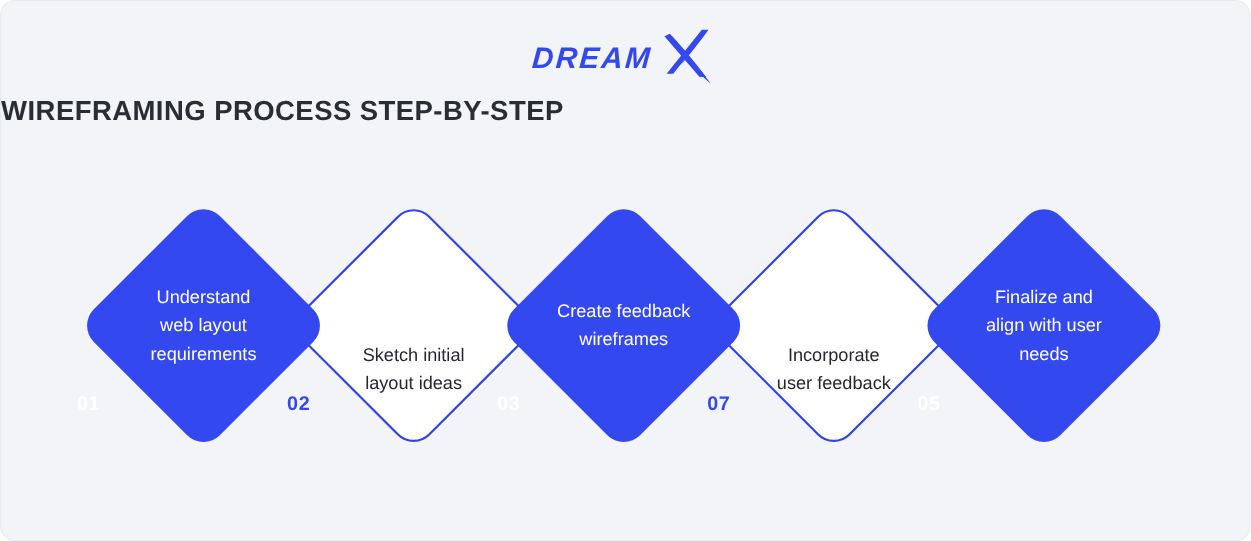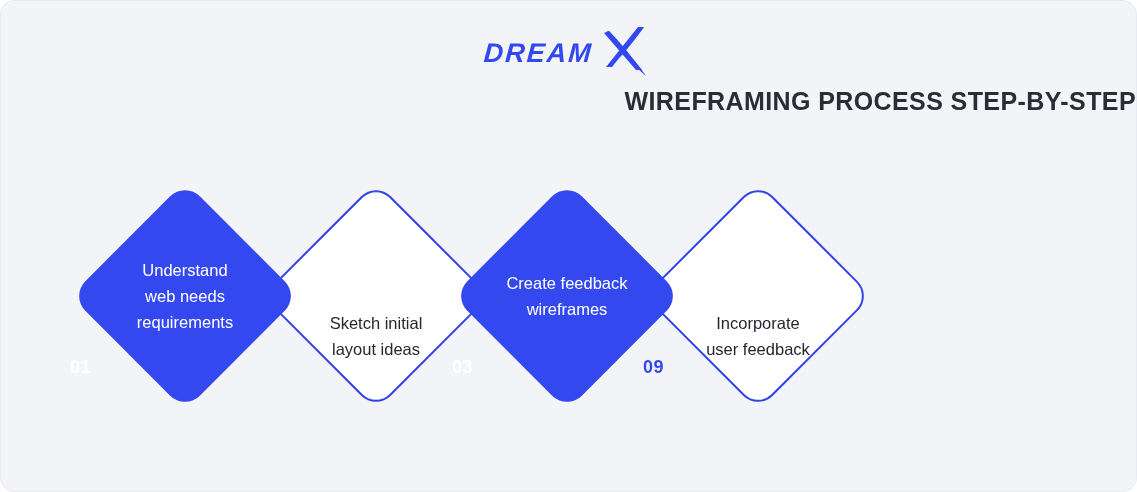--- a/index.html
+++ b/index.html
@@ -39,21 +39,21 @@
   }
   .logo-x {
     width: 58px;
     height: 54px;
     margin-left: 2px;
   }
   .title {
     position: absolute;
     top: 86px;
     left: 0; right: 0;
-    text-align: right;
+    text-align: left;
     font-size: 25px;
     font-weight: 700;
     letter-spacing: 0.4px;
     color: #2B2D35;
   }
 
   
   .flow {
     position: absolute;
     left: 0; top: 0;
@@ -131,39 +131,47 @@
   </div>
 
   <div class="title">WIREFRAMING PROCESS STEP-BY-STEP</div>
 
   <div class="flow">
 
     <div class="diamond-unit unit-outline pos-2">
       <div class="diamond-shape"></div>
       <div class="diamond-label">Sketch initial
 layout ideas</div>
+      <div class="diamond-number">02</div>
     </div>
 
     <div class="diamond-unit unit-outline pos-4">
       <div class="diamond-shape"></div>
       <div class="diamond-label">Incorporate
 user feedback</div>
-      <div class="diamond-number">09</div>
+      <div class="diamond-number">07</div>
     </div>
 
     <div class="diamond-unit unit-solid pos-1">
       <div class="diamond-shape"></div>
       <div class="diamond-label">Understand
-web needs
+web layout
 requirements</div>
       <div class="diamond-number">01</div>
     </div>
 
     <div class="diamond-unit unit-solid pos-3">
       <div class="diamond-shape"></div>
       <div class="diamond-label">Create feedback
 wireframes</div>
       <div class="diamond-number">03</div>
     </div>
 
+    <div class="diamond-unit unit-solid pos-5">
+      <div class="diamond-shape"></div>
+      <div class="diamond-label">Finalize and
+align with user
+needs</div>
+      <div class="diamond-number">05</div>
+    </div>
 
   </div>
 </div>
 
 </body></html>

